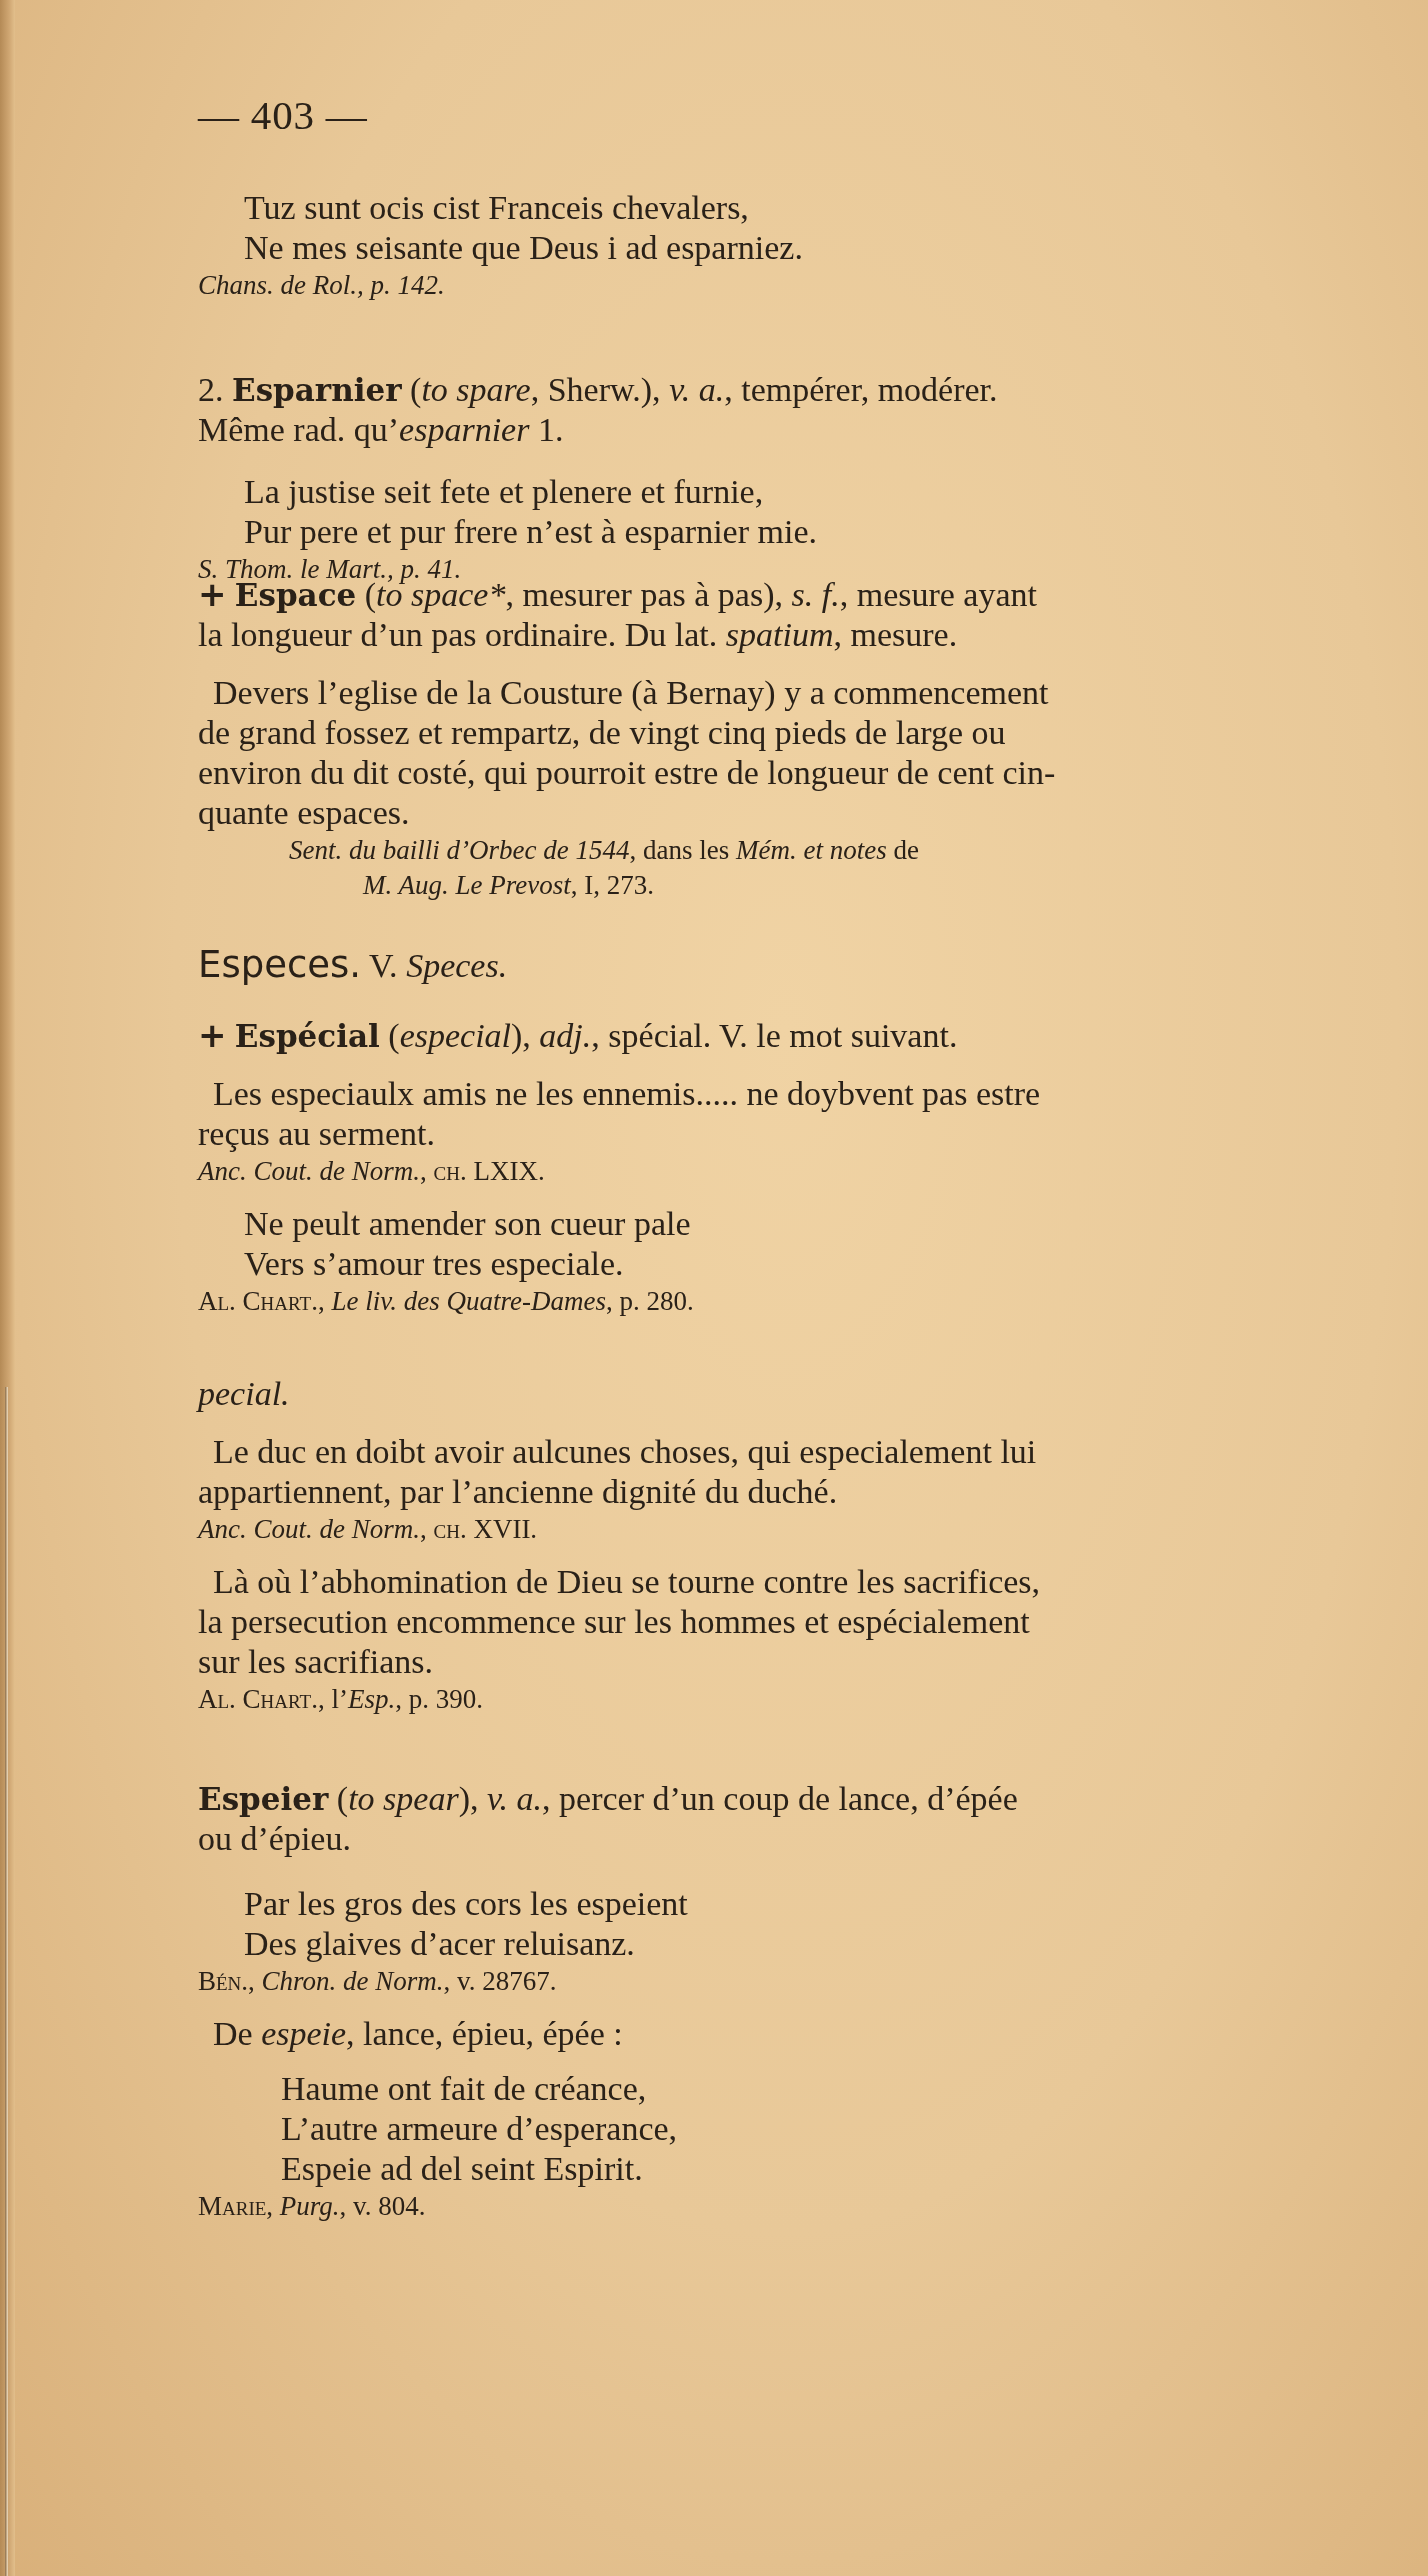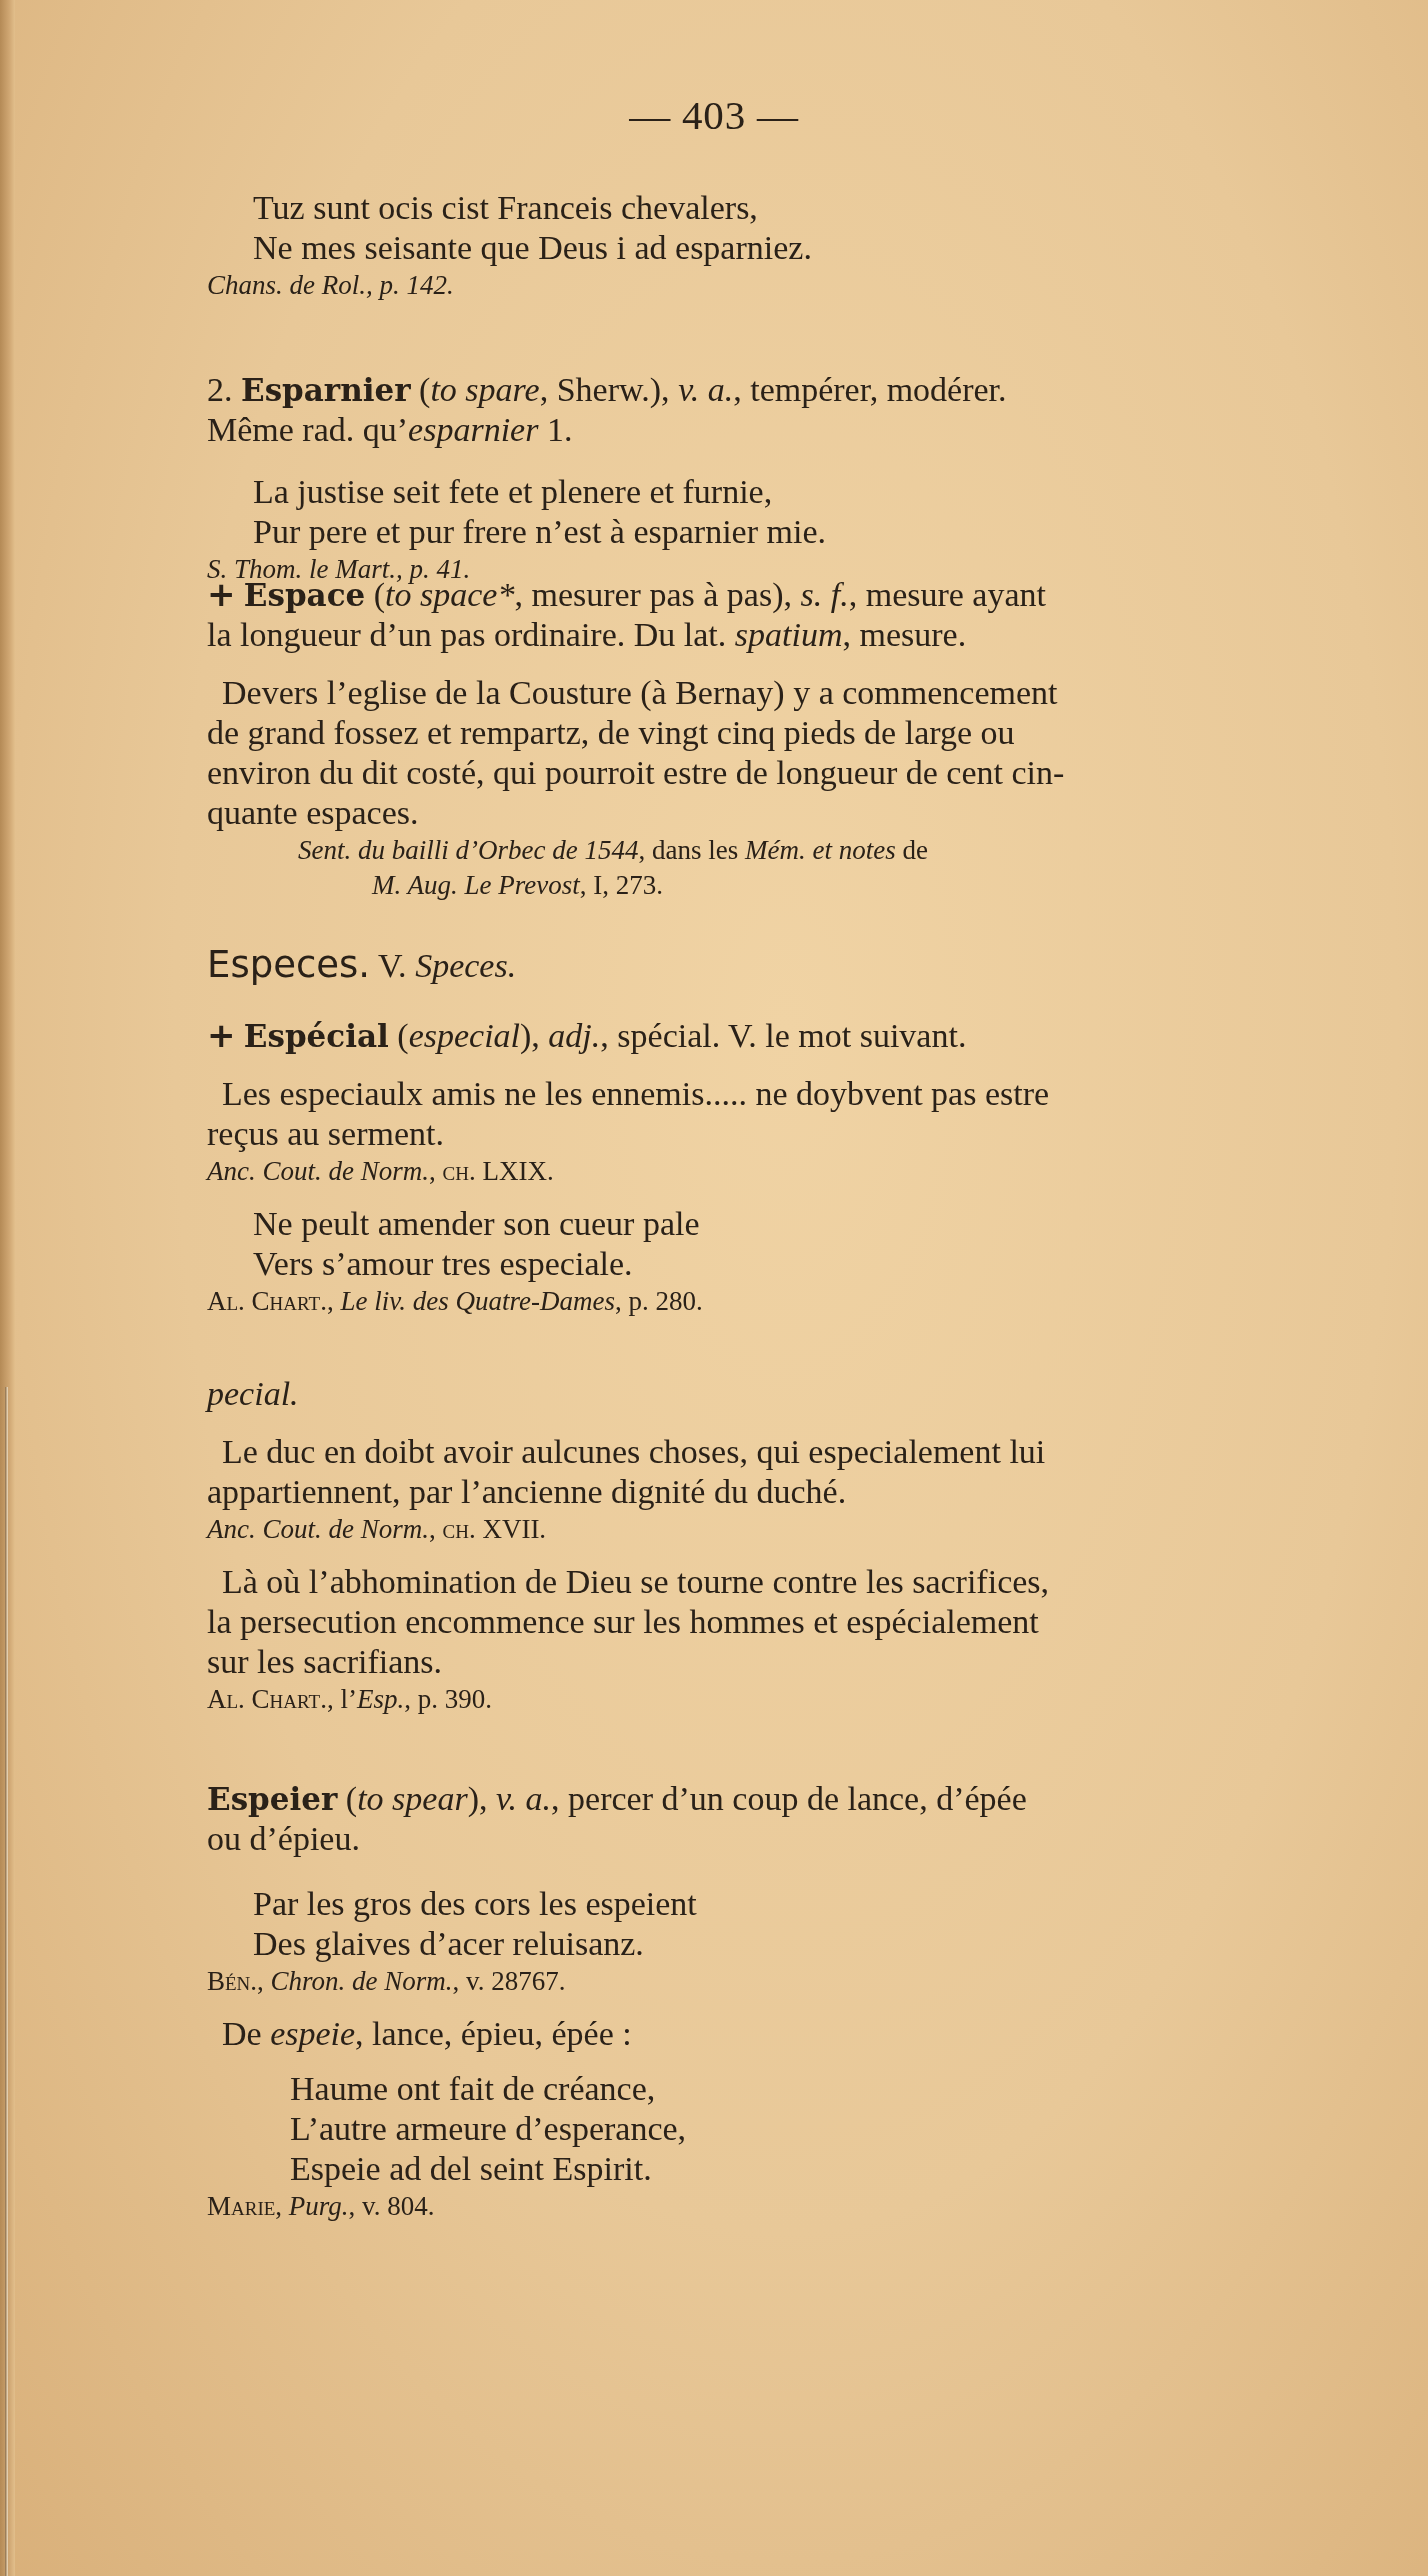--- a/index.html
+++ b/index.html
@@ -13,24 +13,24 @@
   .spine {
     position: absolute; left: 0; top: 0; width: 15px; height: 2576px;
     background: linear-gradient(90deg, #b48a56 0%, #cfa672 60%, #e2bf8c 100%);
   }
   .spine-line {
     position: absolute; left: 5px; top: 1387px; width: 2.5px; height: 1189px;
     background: linear-gradient(90deg, #8a6a44, #f4e2c4);
   }
   .page { position: absolute; left: 198px; top: 0; width: 1048px; }
   .folio {
-    position: absolute; top: 91px; left: 0; width: 1032px; text-align: center;
+    position: absolute; top: 91px; left: 0; width: 1032px; 
     font-size: 41px; letter-spacing: 0.8px;
   }
-  .block { position: absolute; left: 9px; width: 1044px; font-size: 34px; line-height: 40px; }
+  .block { position: absolute; left: 0; width: 1044px; font-size: 34px; line-height: 40px; }
   .verse { padding-left: 46px; }
   .verse-deep { padding-left: 83px; }
   .src { text-align: left; font-size: 27px; line-height: 35px; padding-right: 6.6px; }
   .src-indent { padding-left: 91px; text-align: left; }
   .src-indent2 { padding-left: 165px; text-align: left; }
   .hw { font-family: "DejaVu Serif", serif; font-weight: bold; font-size: 31px; }
   .cross { font-family: "DejaVu Sans", sans-serif; font-weight: bold; margin-right: 8.3px; }
   i { font-style: italic; }
   .sc { font-variant: small-caps; }
   .line { display: block; white-space: nowrap; }

